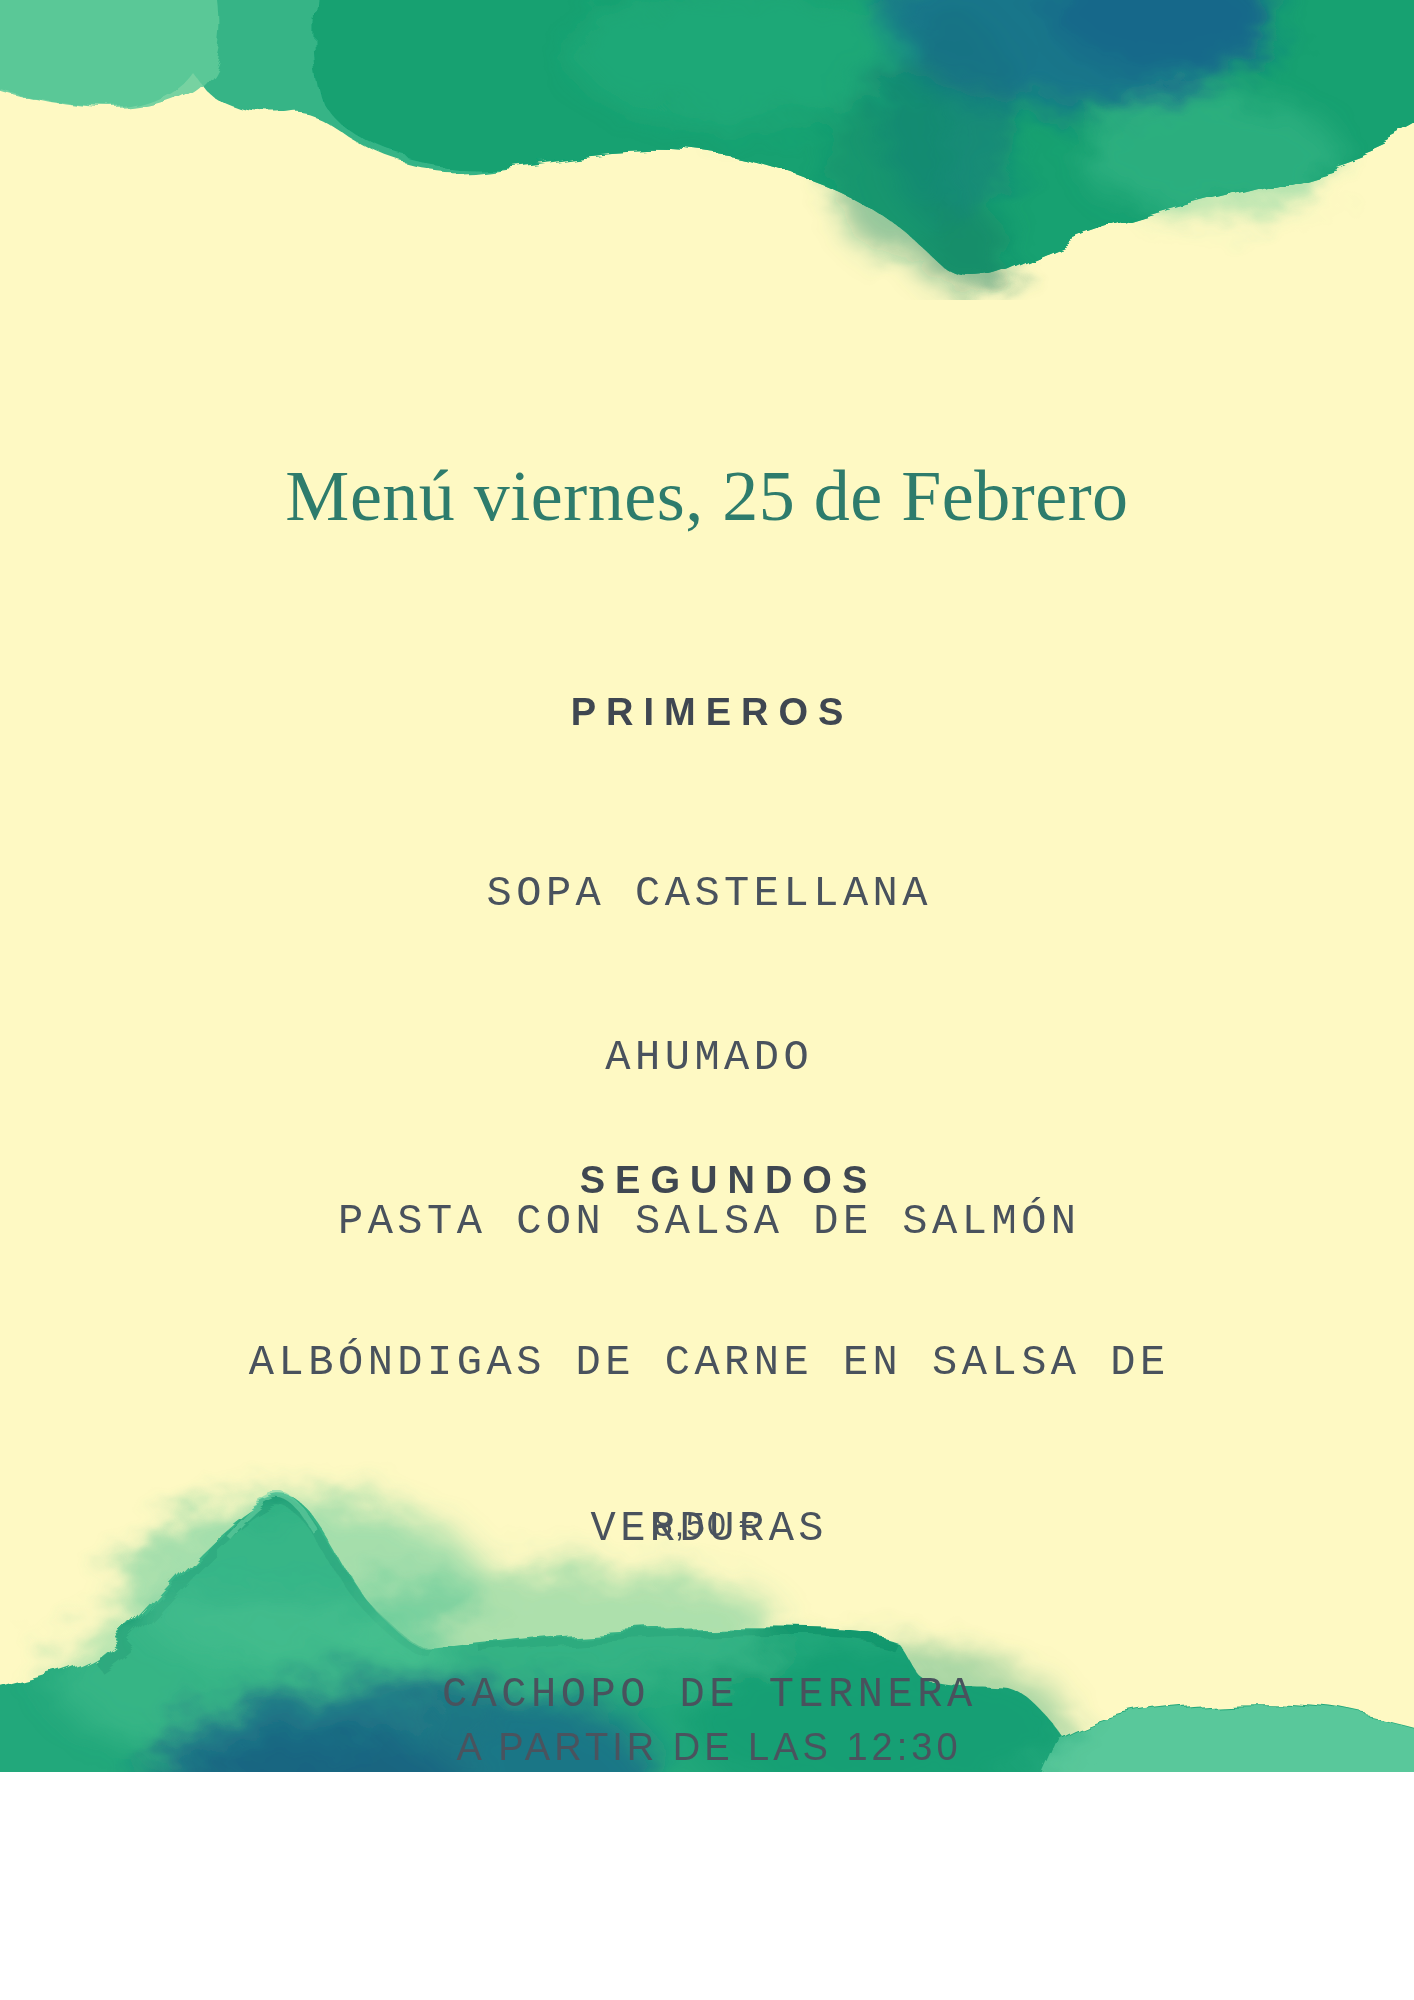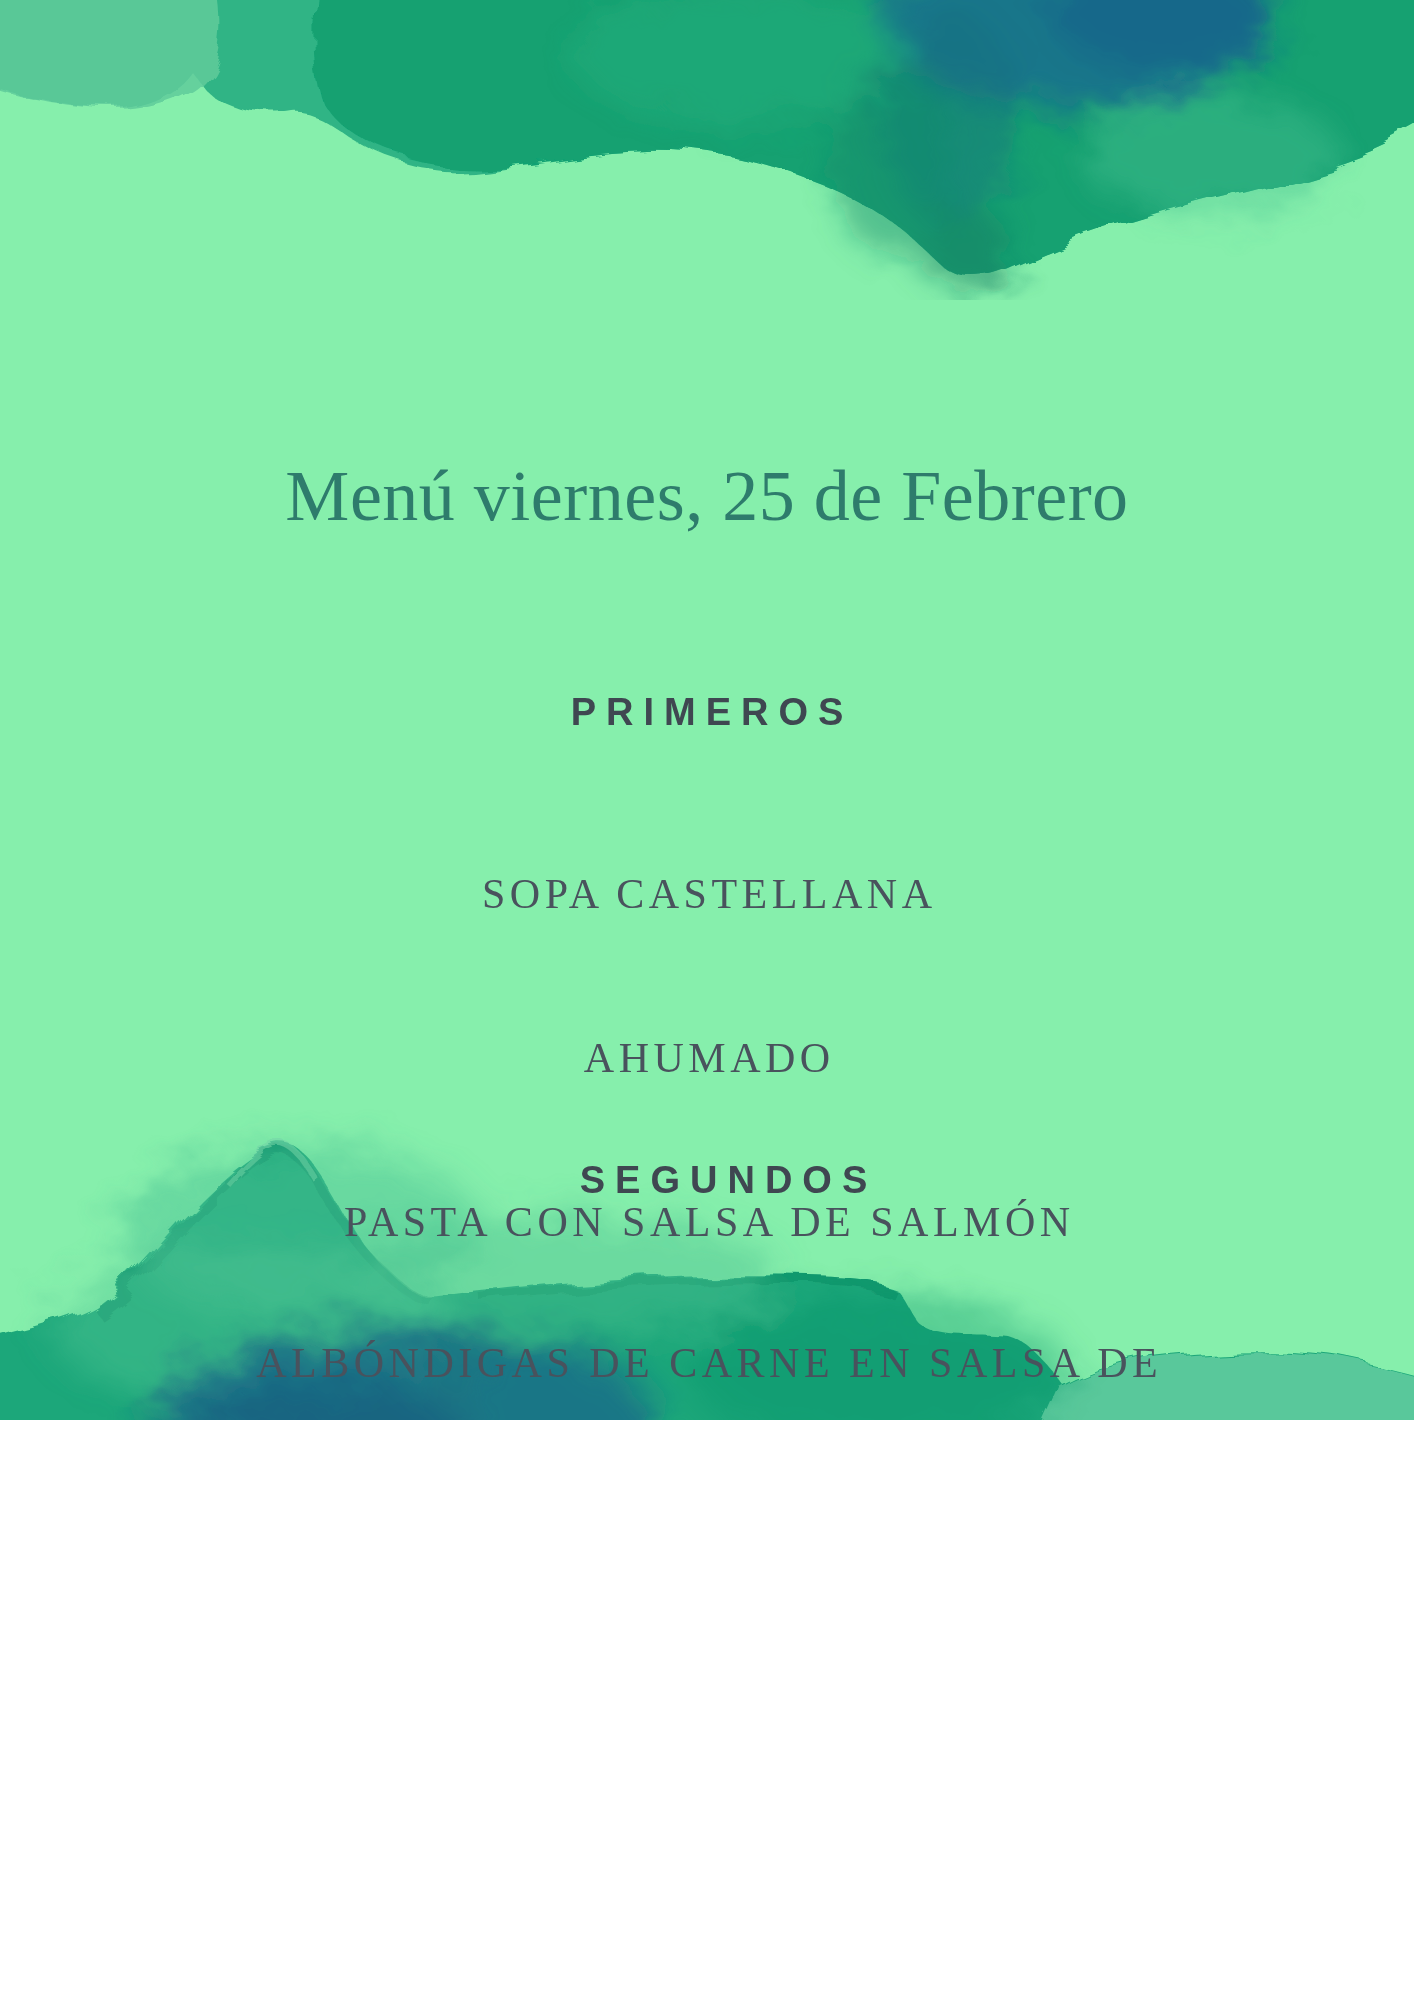--- a/index.html
+++ b/index.html
@@ -1,20 +1,20 @@
 <!DOCTYPE html>
 <html><head>
 <meta charset="utf-8">
 <style>
   html, body { margin: 0; padding: 0; background: #ffffff; }
   .page {
     position: relative;
     width: 1414px;
-    height: 1420px;
-    background: #86efac;
+    height: 1772px;
+    background: #fef9c3;
     overflow: hidden;
     font-family: "Liberation Sans", sans-serif;
   }
   .wc { position: absolute; left: 0; width: 1414px; display: block; pointer-events: none; }
   .wc-top { top: 0; height: 300px; }
   .wc-bottom { bottom: 0; height: 330px; }
 
   .txt { position: absolute; left: 0; right: 0; text-align: center; white-space: pre; }
 
   .title {
@@ -32,21 +32,21 @@
     line-height: 48px;
     font-weight: 700;
     color: #3f4751;
     letter-spacing: 10px;
     text-indent: 10px;
   }
   .heading-1 { top: 656px; }
   .heading-2 { top: 1124px; margin-left: 33px; }
 
   .dishes {
-    font-family: Liberation Serif, serif;
+    font-family: Liberation Mono, monospace;
     font-size: 42px;
     font-weight: 400;
     color: #49525d;
     letter-spacing: 4.5px;
     text-indent: 4.5px;
   }
   .dishes-1 { top: 764px; }
   .dishes-1 .dish-line { line-height: 68px; }
   .dishes-2 { top: 1232px; }
   .dishes-2 .dish-line { line-height: 70px; }

